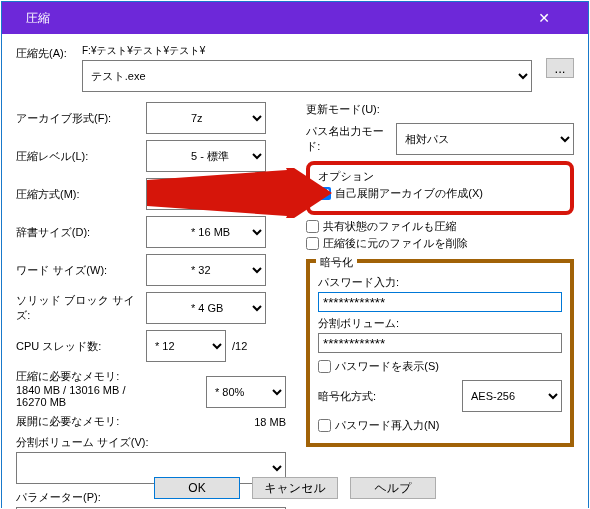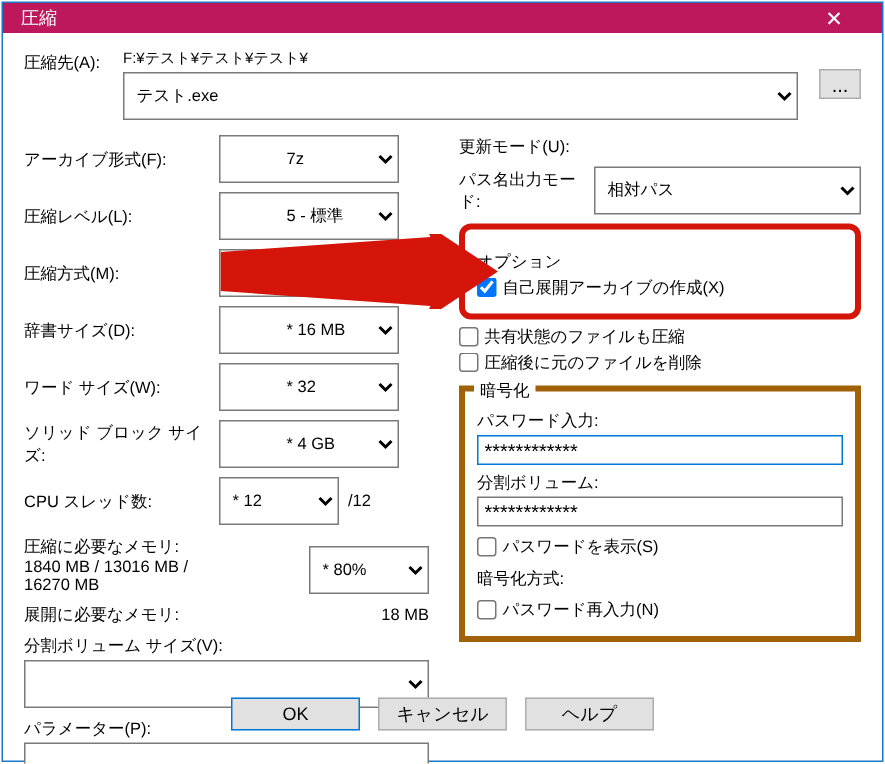--- a/index.html
+++ b/index.html
@@ -7,26 +7,26 @@
     margin: 0;
     font-family: "Yu Gothic UI", "Meiryo", "MS PGothic", sans-serif;
     font-size: 11px;
     background: #fff;
     width: 590px;
     height: 509px;
     overflow: hidden;
   }
   .window { border: 1px solid #1979ca; width: 588px; height: 507px; margin: 1px; position: relative; }
   .titlebar {
-    background: #be185d;
+    background: #6d28d9;
     color: #fff;
-    height: 20px;
+    height: 32px;
     display: flex;
     align-items: center;
-    padding: 0 12px;
+    padding: 0 24px;
     font-size: 12px;
   }
   .titlebar .title { flex: 1; }
   .titlebar .close {
     width: 40px; height: 28px;
     display: flex; align-items: center; justify-content: center;
     font-size: 14px; font-family: Arial;
   }
   .content {
     position: relative;
@@ -61,21 +61,21 @@
   .stacked { margin-bottom: 6px; }
   .stacked .ll { margin-bottom: 2px; }
   .fullinput { width: 270px; }
   .right-top-row { display: flex; align-items: center; margin-bottom: 6px; }
   .right-top-row .rl { width: 90px; }
   .right-top-row .rc { flex: 1; }
 
   .option-box {
     border: 4px solid #d6150a;
     border-radius: 8px;
-    padding: 14px 8px 8px 8px;
+    padding: 4px 8px 8px 8px;
     margin: 2px 0 4px 0;
   }
   .option-title { font-size: 11px; margin-bottom: 2px; }
   .chk-row { display: flex; align-items: center; gap: 4px; margin: 2px 0; }
   input[type=checkbox] { margin: 0; width: 13px; height: 13px; }
 
   .fieldset {
     border: 4px solid #a16207;
     margin-top: 8px;
     padding: 8px 8px;
@@ -219,20 +219,21 @@
           <div class="pw-label">パスワード入力:</div>
           <input class="pw-input" value="************" style="">
           <div class="pw-label">分割ボリューム:</div>
           <input class="pw-input2" value="************" style="">
           <div class="chk-row" style="margin-top:6px">
             <input type="checkbox" style="">
             <span>パスワードを表示(S)</span>
           </div>
           <div class="method-row">
             <div class="ml">暗号化方式:</div>
+            <select class="combo mc"><option>AES-256</option></select>
           </div>
           <div class="chk-row" style="margin-top:6px">
             <input type="checkbox" style="">
             <span>パスワード再入力(N)</span>
           </div>
         </div>
       </div>
     </div>
 
     <svg class="arrow" width="185" height="50">

